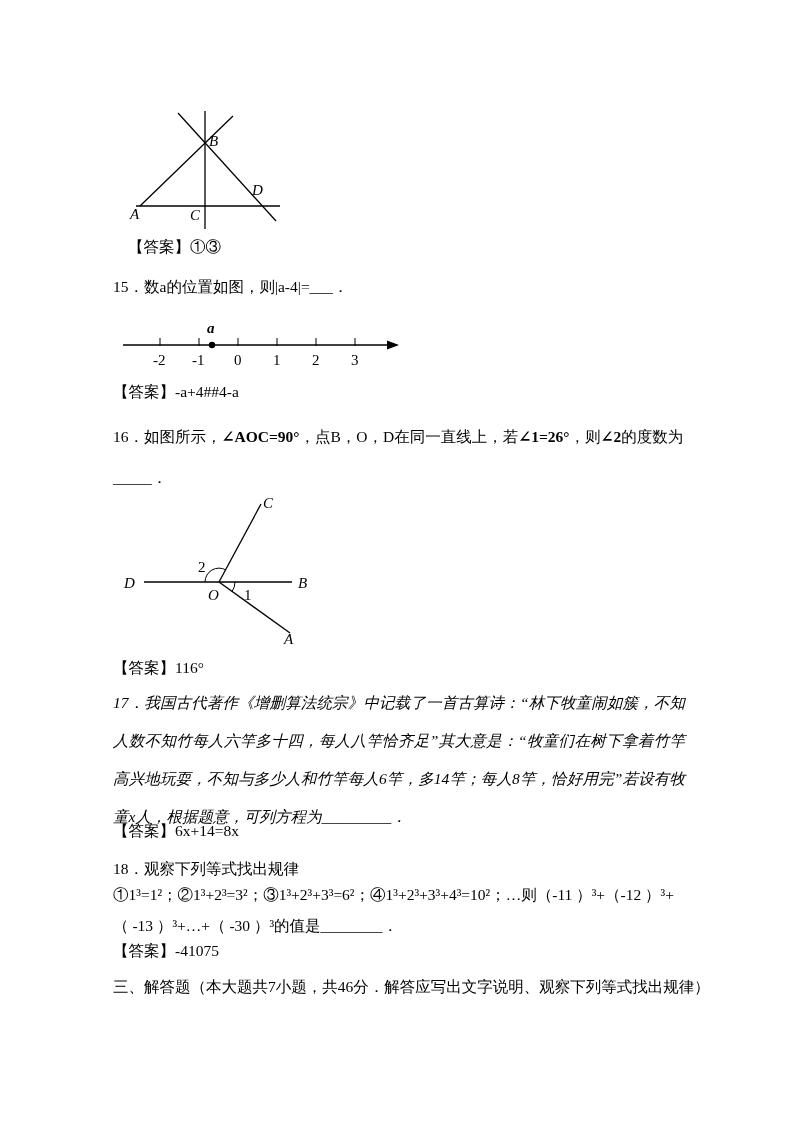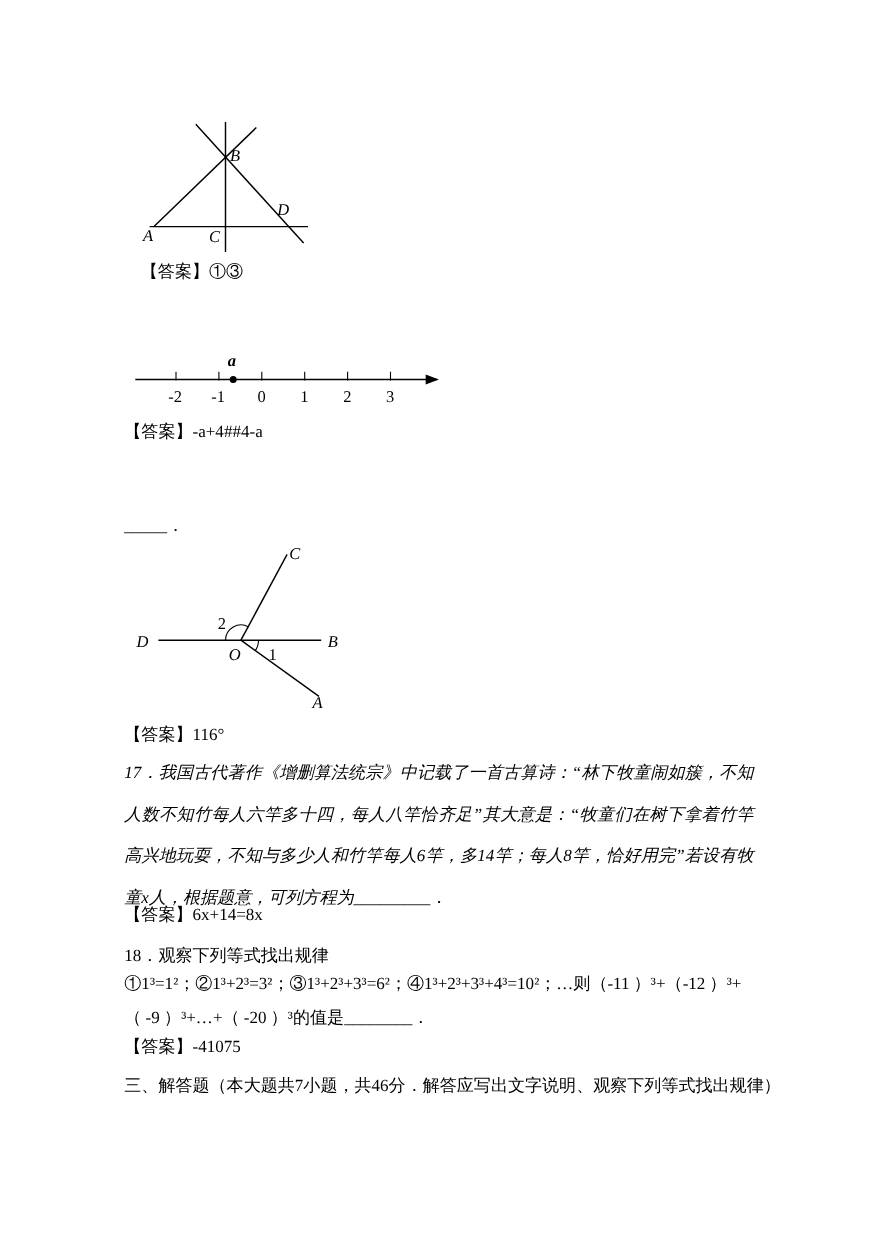--- a/index.html
+++ b/index.html
@@ -38,20 +38,21 @@
     <line x1="50" y1="10" x2="148" y2="118"></line>
     <line x1="12" y1="103" x2="105" y2="13"></line>
     <text x="81" y="43">B</text>
     <text x="2" y="116">A</text>
     <text x="62" y="117">C</text>
     <text x="124" y="92">D</text>
   </svg>
 
   <p class="abs oneline" style="left:113px;top:237px;margin-left:15px;"><span>【答案】</span><span>①③</span></p>
 
+  <p class="abs oneline" style="left:113px;top:277px;">15．数a的位置如图，则|a-4|=___．</p>
 
   <svg class="abs fig" style="left:113px;top:315px;" width="300" height="58" viewBox="0 0 300 58">
     <line x1="10" y1="30" x2="284" y2="30"></line>
     <path class="dot" d="M 286 30 L 274 25.5 L 274 34.5 Z"></path>
     <line class="thin" x1="47" y1="23" x2="47" y2="31"></line>
     <line class="thin" x1="86" y1="23" x2="86" y2="31"></line>
     <line class="thin" x1="125" y1="23" x2="125" y2="31"></line>
     <line class="thin" x1="164" y1="23" x2="164" y2="31"></line>
     <line class="thin" x1="203" y1="23" x2="203" y2="31"></line>
     <line class="thin" x1="242" y1="23" x2="242" y2="31"></line>
@@ -60,20 +61,21 @@
     <text class="num" x="40" y="50">-2</text>
     <text class="num" x="79" y="50">-1</text>
     <text class="num" x="121" y="50">0</text>
     <text class="num" x="160" y="50">1</text>
     <text class="num" x="199" y="50">2</text>
     <text class="num" x="238" y="50">3</text>
   </svg>
 
   <p class="abs oneline" style="left:113px;top:382px;"><span>【答案】</span><span>-a+4##4-a</span></p>
 
+  <p class="abs oneline" style="left:113px;top:427px;"><span>16．如图所示，</span><span class="mathb">∠AOC=90°</span><span>，点B，O，D在同一直线上，若</span><span class="mathb">∠1=26°</span><span>，则</span><span class="mathb">∠2</span><span>的度数为</span></p>
   <p class="abs oneline" style="left:113px;top:468px;">_____．</p>
 
   <svg class="abs fig" style="left:122px;top:492px;" width="195" height="158" viewBox="0 0 195 158">
     <line x1="22" y1="90" x2="170" y2="90"></line>
     <line x1="97" y1="90" x2="139" y2="12"></line>
     <line x1="97" y1="90" x2="168" y2="141"></line>
     <path class="thin" d="M 83 90 A 14 14 0 0 1 104 78"></path>
     <path class="thin" d="M 113 90 A 16 16 0 0 1 110 99.5"></path>
     <text x="141" y="16">C</text>
     <text x="2" y="96">D</text>
@@ -84,19 +86,19 @@
     <text class="num" x="122" y="108">1</text>
   </svg>
 
   <p class="abs oneline" style="left:113px;top:658px;"><span>【答案】</span><span>116°</span></p>
 
   <div class="abs para" style="left:113px;top:684px;font-style:italic;">17．我国古代著作《增删算法统宗》中记载了一首古算诗：“林下牧童闹如簇，不知人数不知竹每人六竿多十四，每人八竿恰齐足”其大意是：“牧童们在树下拿着竹竿高兴地玩耍，不知与多少人和竹竿每人6竿，多14竿；每人8竿，恰好用完”若设有牧童x人，根据题意，可列方程为_________．</div>
 
   <p class="abs oneline" style="left:113px;top:821px;"><span>【答案】</span><span>6x+14=8x</span></p>
 
   <p class="abs oneline" style="left:113px;top:859px;">18．观察下列等式找出规律</p>
-  <div class="abs para18" style="left:113px;top:879px;">①1³=1²；②1³+2³=3²；③1³+2³+3³=6²；④1³+2³+3³+4³=10²；…则（-11 ）³+（-12 ）³+（ -9 ）³+…+（ -20 ）³的值是________．</div>
+  <div class="abs para18" style="left:113px;top:879px;">①1³=1²；②1³+2³=3²；③1³+2³+3³=6²；④1³+2³+3³+4³=10²；…则（-11 ）³+（-12 ）³+（ -13 ）³+…+（ -30 ）³的值是________．</div>
 
   <p class="abs oneline" style="left:113px;top:941px;"><span>【答案】</span><span>-41075</span></p>
 
   <p class="abs oneline" style="left:113px;top:977px;">三、解答题（本大题共7小题，共46分．解答应写出文字说明、观察下列等式找出规律）</p>
 
 </div>
 
 </body></html>

